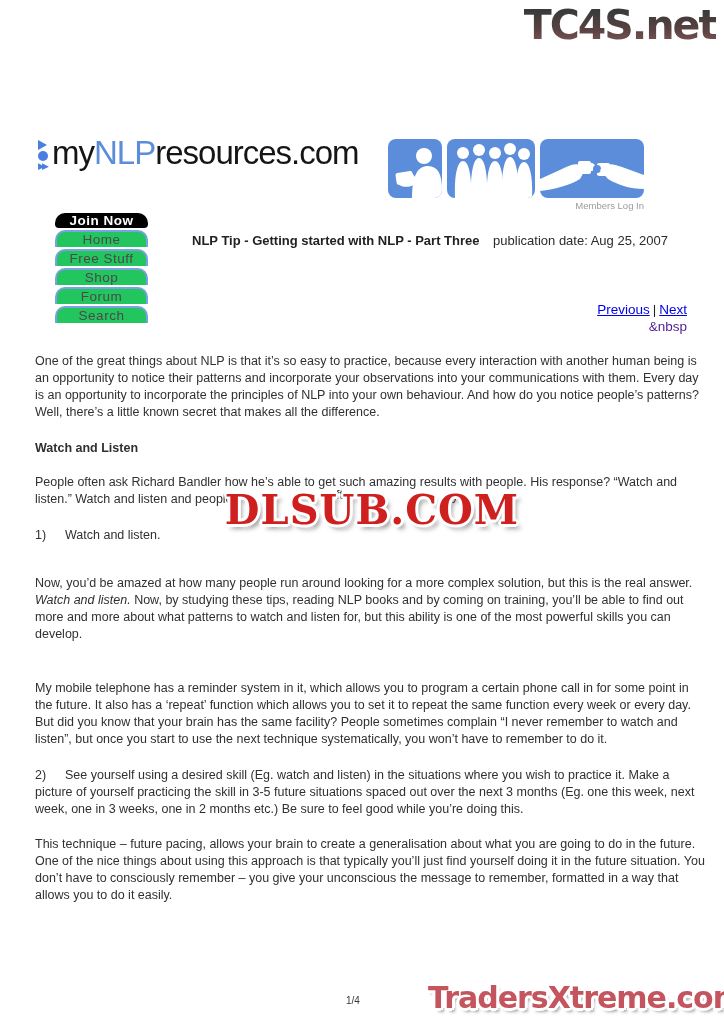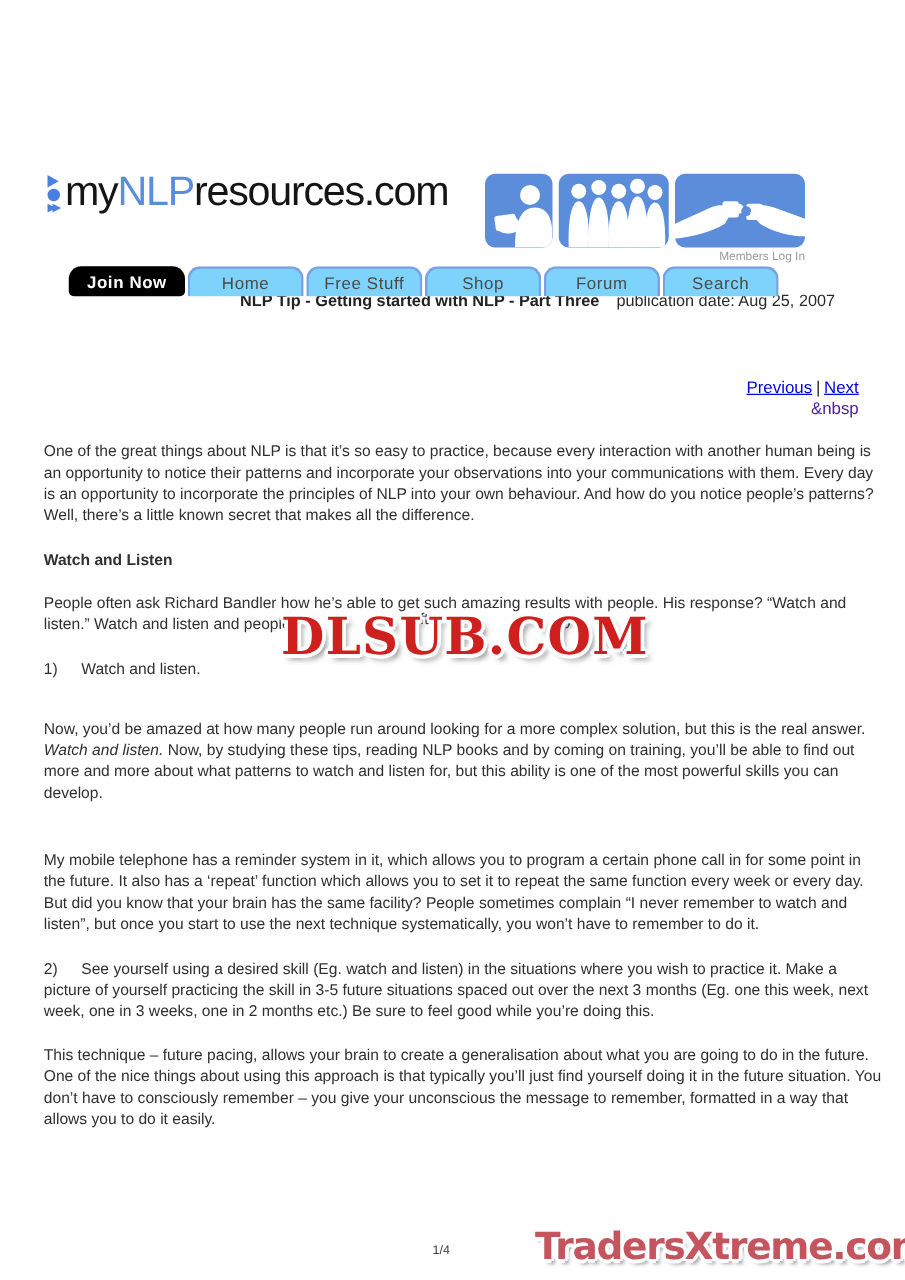--- a/index.html
+++ b/index.html
@@ -33,23 +33,23 @@
   .tagline{margin-top:5px;font-size:14.5px;color:#4d4d4d;letter-spacing:.4px;white-space:nowrap;}
   .tagline .sep{color:#5b8ddb;padding:0 4px;}
 
   .tile{position:absolute;top:139px;height:59px;background:#5b8ddb;border-radius:8px;
         display:flex;align-items:center;justify-content:center;overflow:hidden;}
   .tile svg{display:block;}
   .members{position:absolute;left:540px;top:200px;width:104px;text-align:right;
            font-size:9.5px;color:#9a9a9a;}
 
   
-  .nav{position:absolute;left:55px;top:213px;display:flex;gap:2px;height:24px;z-index:2;}
+  .nav{position:absolute;left:55px;top:213px;display:flex;gap:2px;height:24px;z-index:2;flex-direction:column;}
   .tab{width:93px;box-sizing:border-box;display:flex;align-items:center;justify-content:center;
-       font-size:13.5px;color:#4a4a4a;letter-spacing:.5px;background:#7dd3fc;
+       font-size:13.5px;color:#4a4a4a;letter-spacing:.5px;background:#22c55e;
        border:2px solid #7aa2e2;border-bottom:none;border-radius:10px 10px 0 0;}
   .tab.join{background:#000;color:#fff;font-weight:bold;border:none;border-radius:10px 10px 4px 4px;}
 
   .title-line{position:absolute;left:192px;top:233px;font-size:13px;white-space:nowrap;color:#222;z-index:1;}
   .title-line .t-main{font-weight:bold;}
   .title-line .t-meta{margin-left:10px;font-weight:normal;color:#2b2b2b;}
 
   
   .pager{position:absolute;top:301px;right:37px;text-align:right;font-size:13.5px;line-height:17px;}
   .pager a{color:#0000e8;text-decoration:underline;cursor:pointer;}
@@ -61,20 +61,21 @@
   .num{display:inline-block;width:30px;}
   .frag{position:absolute;font-size:12.5px;color:#303030;z-index:4;}
 
   .pagenum{position:absolute;left:346px;top:995px;font-size:10px;color:#3a3a3a;}
 </style>
 </head>
 <body>
 
 <div class="page">
 
+  <div class="wm-top">TC4S.net</div>
 
   <div class="logo">
     <div class="logo-row">
       <div class="logo-icons">
         <span class="tri"></span>
         <span class="dotc"></span>
         <span class="ff">▶▶</span>
       </div>
       <div class="logo-text"><span>my</span><span class="nlp">NLP</span><span>resources.com</span></div>
     </div>

